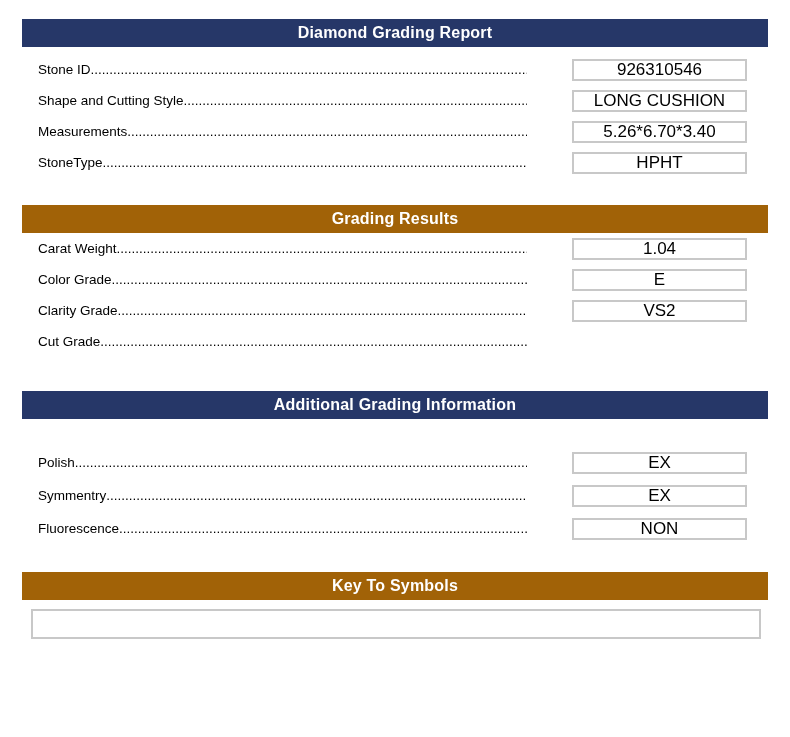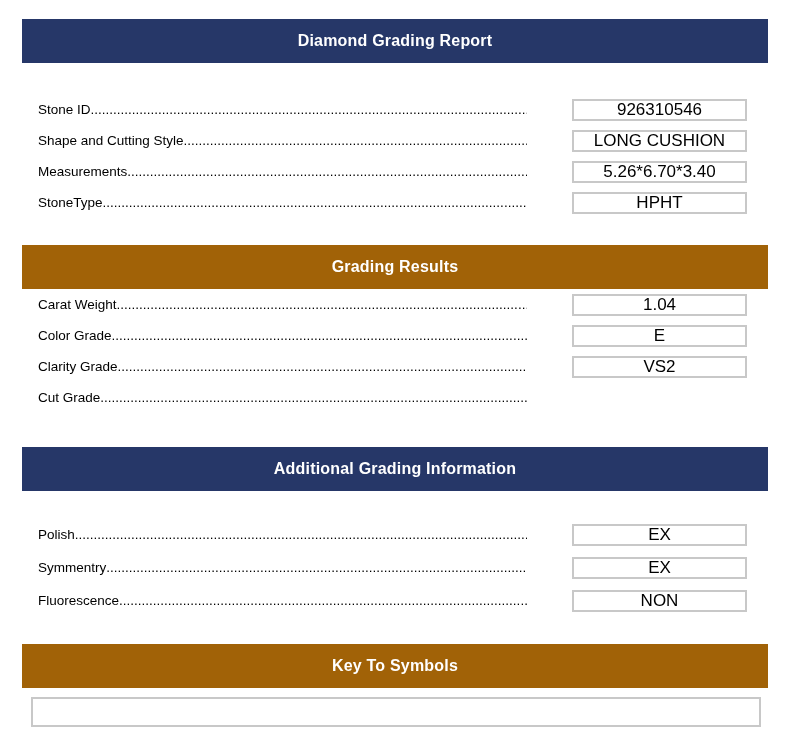--- a/index.html
+++ b/index.html
@@ -10,36 +10,36 @@
     height: 737px;
     background: #ffffff;
     padding-top: 19px;
     font-family: "Liberation Sans", "DejaVu Sans", sans-serif;
     color: #000000;
     overflow: hidden;
   }
   .band {
     margin-left: 22px;
     width: 746px;
-    height: 44px;
+    height: 28px;
     display: flex;
     align-items: center;
     justify-content: center;
     color: #ffffff;
     font-weight: bold;
     font-size: 16px;
     letter-spacing: 0.2px;
   }
   .band-navy { background: #263768; }
   .band-gray { background: #a16207; }
   .rows {
     margin-left: 22px;
     width: 746px;
   }
-  .rows-identification { padding-top: 31px; text-align: center; }
+  .rows-identification { padding-top: 7px; text-align: center; }
   .rows-grading { }
   .rows-additional { padding-top: 27px; }
   .row {
     display: flex;
     align-items: center;
     height: 31px;
     padding-left: 16px;
   }
   .rows-additional .row { height: 33px; }
   .label-wrap {

